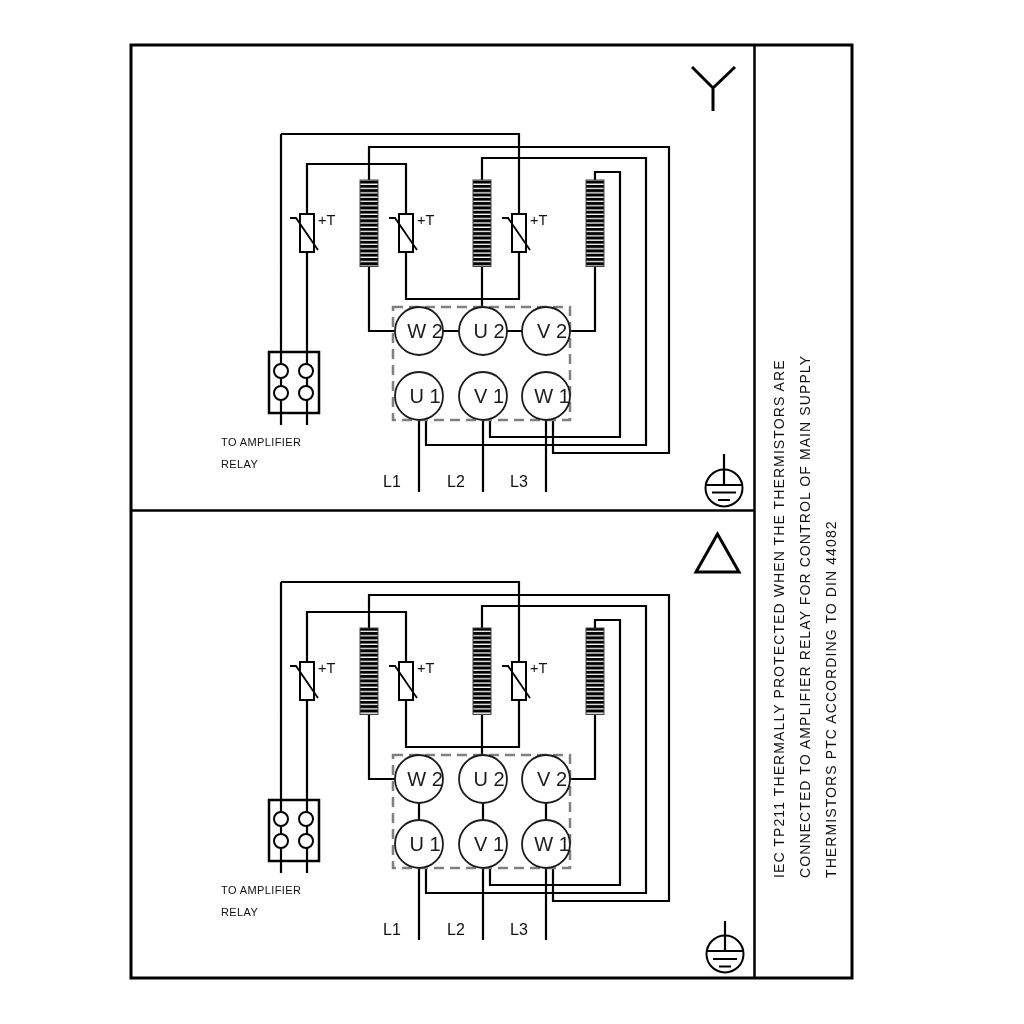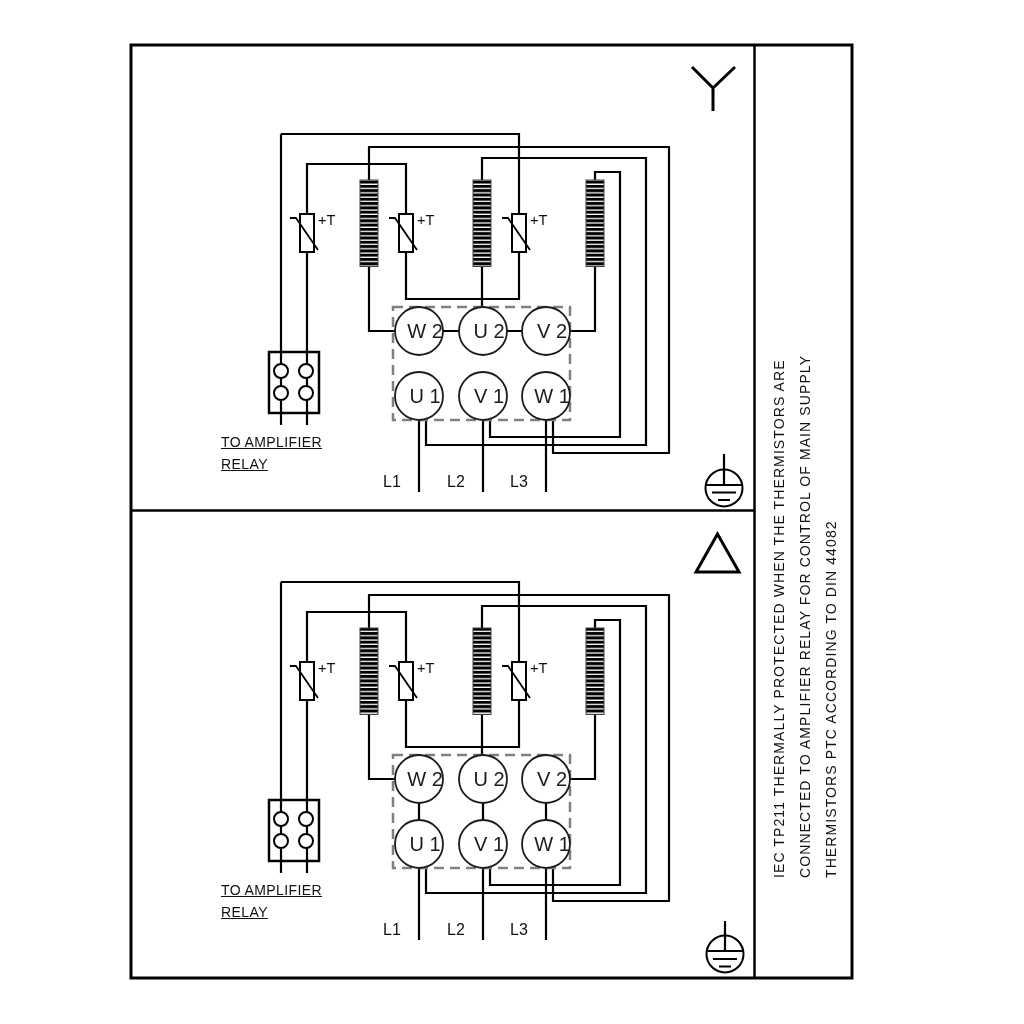--- a/index.html
+++ b/index.html
@@ -8,21 +8,21 @@
     font-family:"Liberation Sans",sans-serif;overflow:hidden;
   }
   .canvas svg{position:absolute;left:0;top:0;}
   .label{position:absolute;color:#000;}
   .terminal-label{
     width:60px;text-align:center;font-size:20px;letter-spacing:0px;
     color:#1c1c1c;font-weight:400;
   }
   .supply-label{width:30px;font-size:16px;color:#111;}
   .pt-label{width:32px;font-size:14.5px;color:#111;}
-  .relay-caption{font-size:14px;line-height:22px;letter-spacing:0.4px;color:#111;text-decoration:underline;}
+  .relay-caption{font-size:11px;line-height:22px;letter-spacing:0.4px;color:#111;}
   .side-note{
     position:absolute;left:766px;top:878px;width:505px;
     transform:rotate(-90deg);transform-origin:0 0;
     font-size:14px;line-height:26px;letter-spacing:1.1px;color:#111;
   }
   .side-note div{white-space:nowrap;}
 </style>
 </head>
 <body>
 

